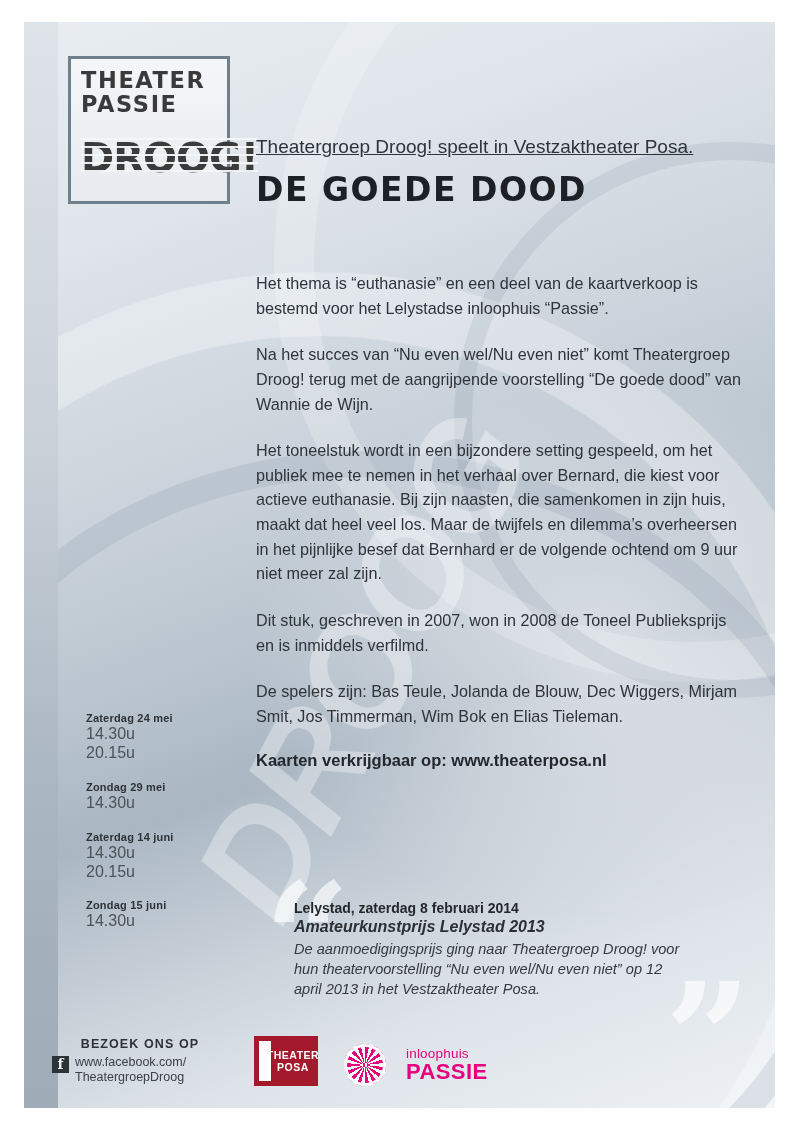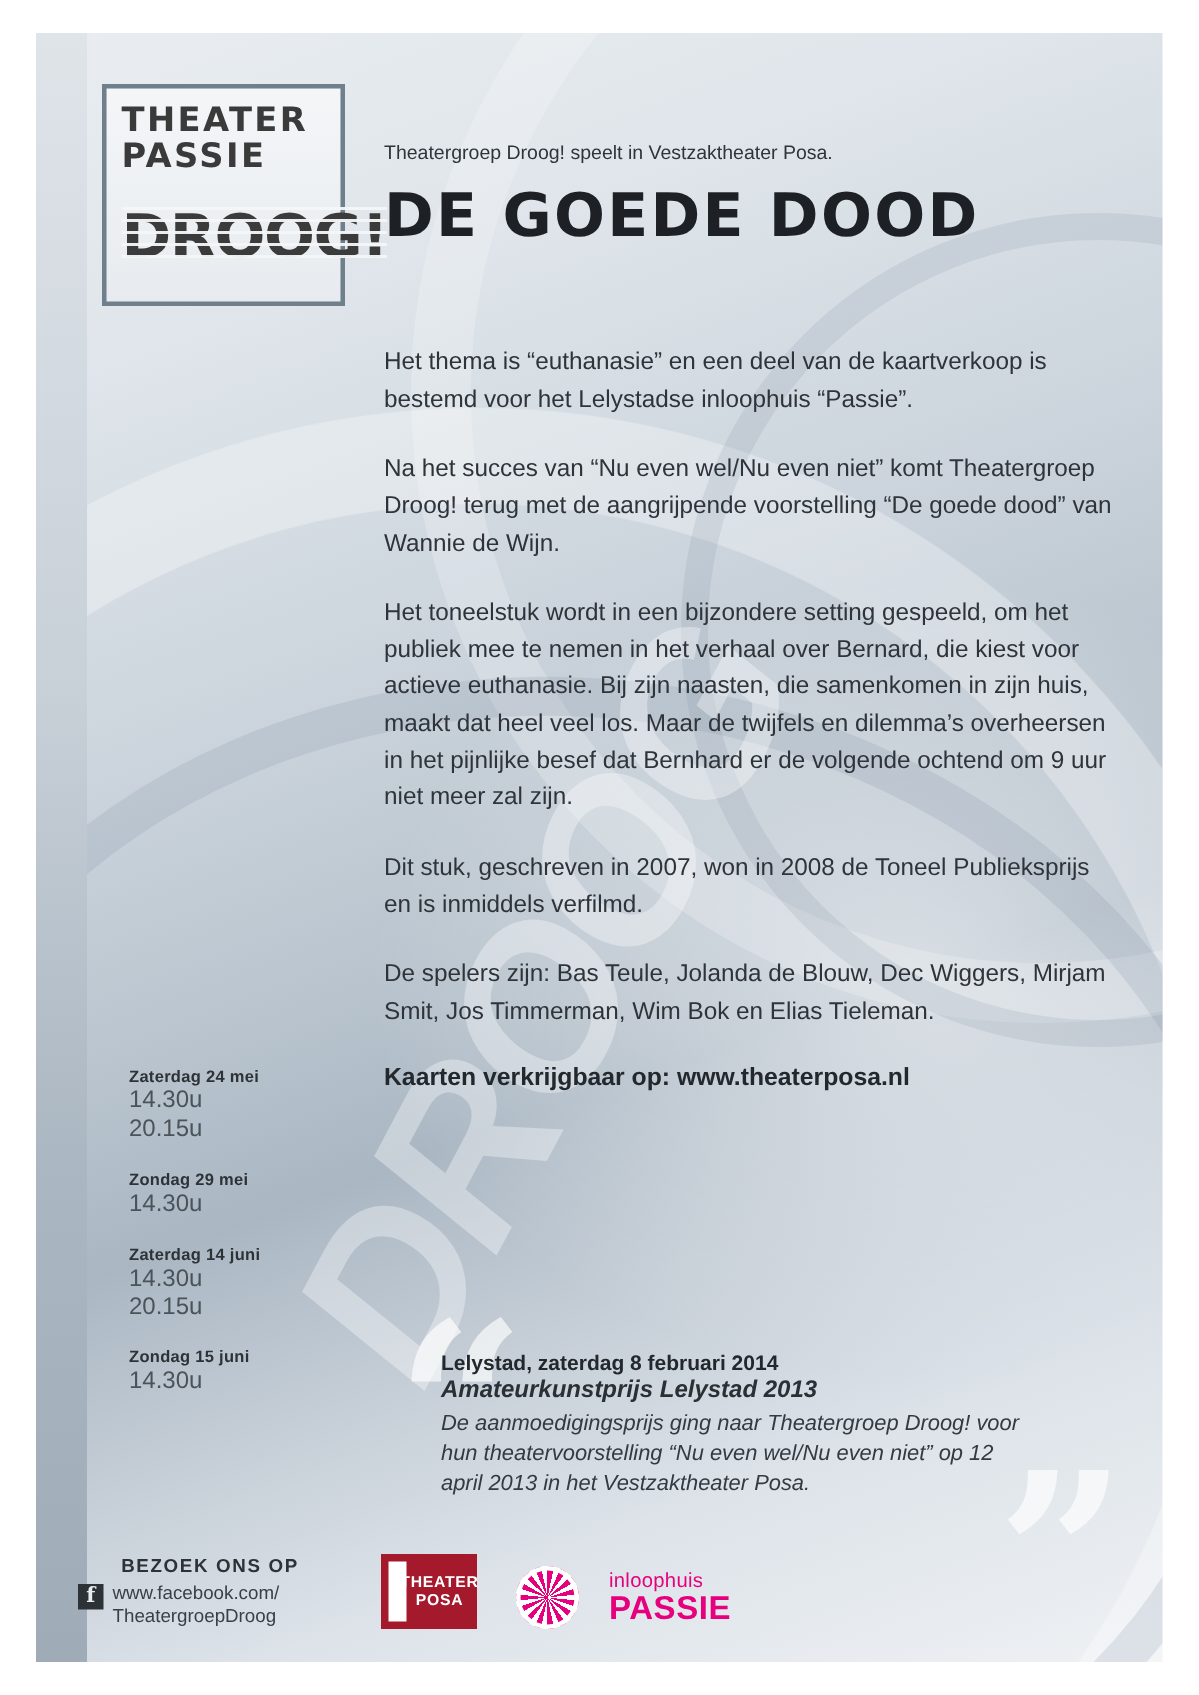--- a/index.html
+++ b/index.html
@@ -243,29 +243,30 @@
   }
 
   
   .right-col {
     position: absolute;
     left: 232px;
     top: 0;
     width: 505px;
   }
   .kicker {
-    margin-top: 72px;
-    font-size: 13px;
+    margin-top: 114px;
+    font-size: 19px;
     color: #2f343a;
+    text-decoration: underline;
   }
   .title {
     margin-top: 12px;
     font-family: "DejaVu Sans", sans-serif;
     font-weight: bold;
-    font-size: 40px;
+    font-size: 33px;
     letter-spacing: 1.5px;
     color: #1d2125;
     white-space: nowrap;
   }
   .body-copy {
     margin-top: 62px;
     width: 486px;
     font-size: 16.2px;
     line-height: 1.52;
     color: #2f343a;

